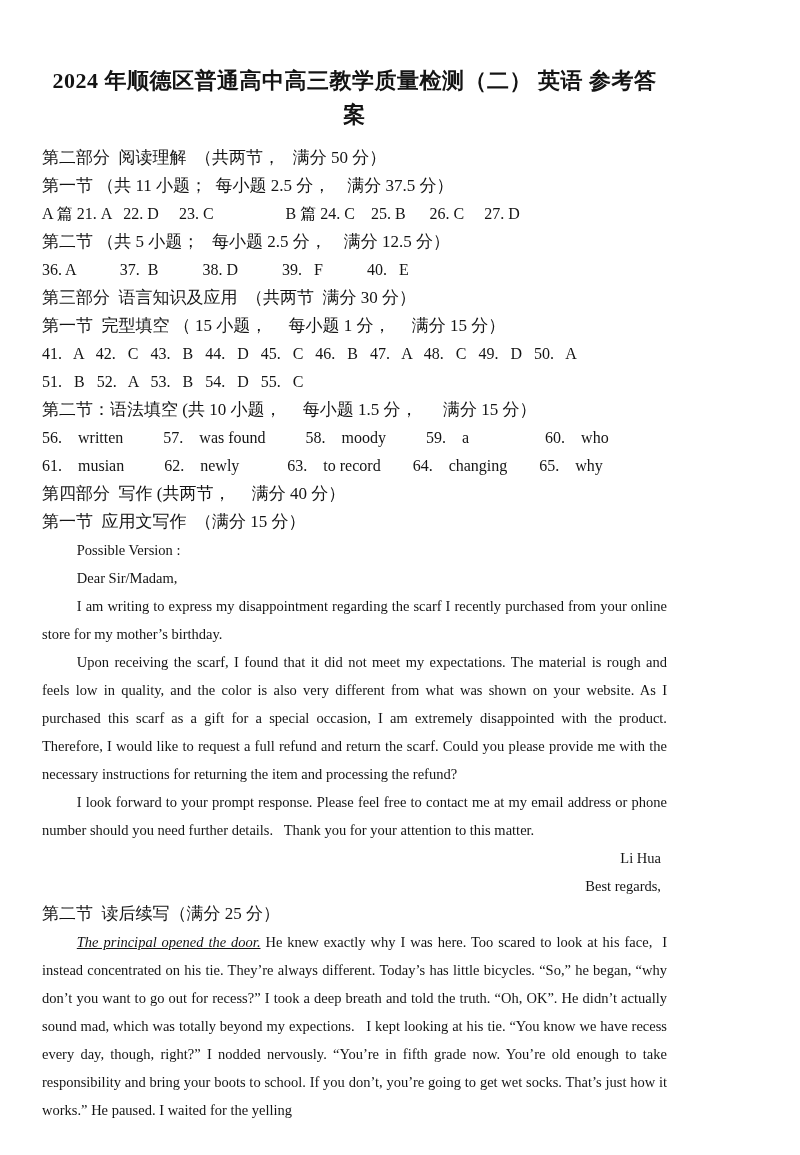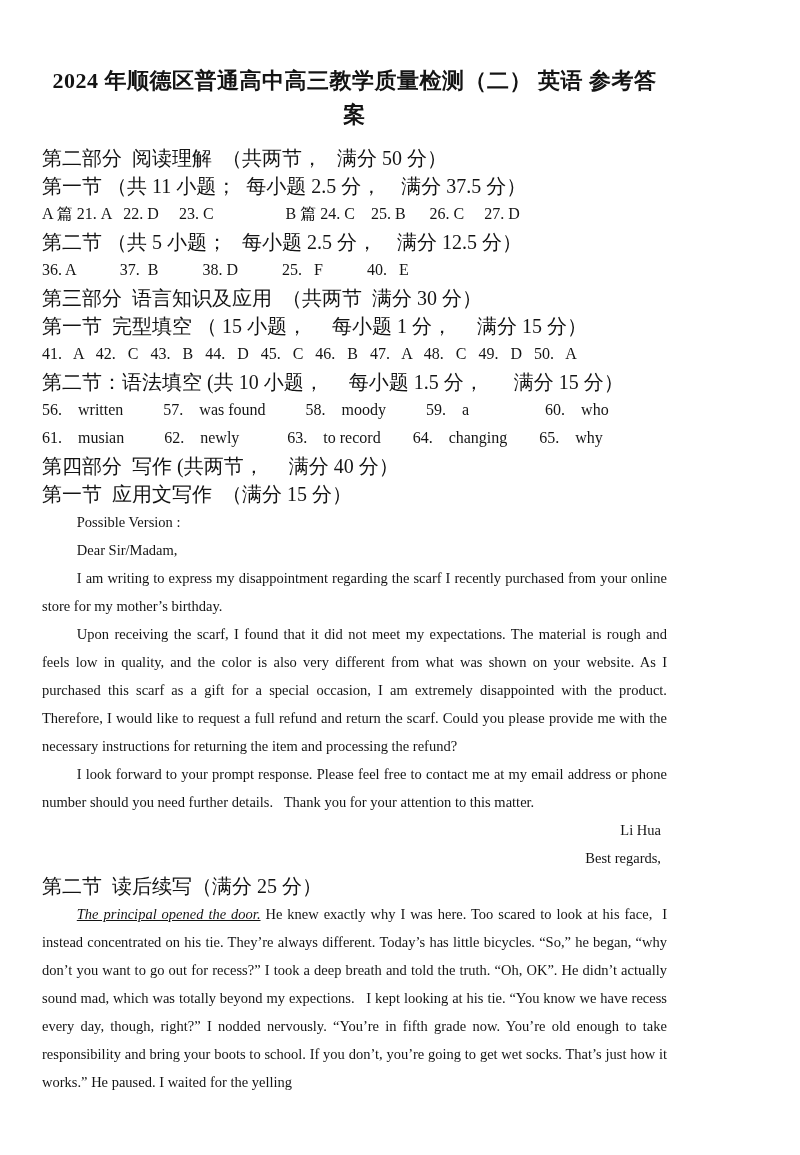--- a/index.html
+++ b/index.html
@@ -16,21 +16,21 @@
   }
   .title {
     margin: 0 0 12px 0;
     text-align: center;
     font-size: 22px;
     font-weight: 700;
     line-height: 34px;
     letter-spacing: 0.5px;
   }
   .line {
-    font-size: 20px;
+    font-size: 17px;
     line-height: 28px;
     white-space: pre-wrap;
   }
   .answers {
     font-size: 16px;
     line-height: 28px;
     white-space: pre-wrap;
   }
   .para {
     margin: 0;
@@ -59,24 +59,25 @@
 <body>
 
 <div class="page">
 
   <h1 class="title">2024 年顺德区普通高中高三教学质量检测（二） 英语 参考答案</h1>
 
   <div class="line">第二部分  阅读理解  （共两节，   满分 50 分）</div>
   <div class="line">第一节 （共 11 小题；  每小题 2.5 分，    满分 37.5 分）</div>
   <div class="answers">A 篇 21. A   22. D     23. C                  B 篇 24. C    25. B      26. C     27. D</div>
   <div class="line">第二节 （共 5 小题；   每小题 2.5 分，    满分 12.5 分）</div>
-  <div class="answers">36. A           37.  B           38. D           25.   F           40.   E</div>
+  <div class="answers">36. A           37.  B           38. D           39.   F           40.   E</div>
   <div class="line">第三部分  语言知识及应用  （共两节  满分 30 分）</div>
   <div class="line">第一节  完型填空 （ 15 小题，     每小题 1 分，     满分 15 分）</div>
   <div class="answers">41.   A   42.   C   43.   B   44.   D   45.   C   46.   B   47.   A   48.   C   49.   D   50.   A</div>
+  <div class="answers">51.   B   52.   A   53.   B   54.   D   55.   C</div>
   <div class="line">第二节：语法填空 (共 10 小题，     每小题 1.5 分，      满分 15 分）</div>
   <div class="answers">56.    written          57.    was found          58.    moody          59.    a                   60.    who</div>
   <div class="answers">61.    musian          62.    newly            63.    to record        64.    changing        65.    why</div>
   <div class="line">第四部分  写作 (共两节，     满分 40 分）</div>
   <div class="line">第一节  应用文写作  （满分 15 分）</div>
 
   <p class="single">Possible Version :</p>
   <p class="single">Dear Sir/Madam,</p>
   <p class="para">I am writing to express my disappointment regarding the scarf I recently purchased from your online store for my mother’s birthday.</p>
   <p class="para">Upon receiving the scarf, I found that it did not meet my expectations. The material is rough and feels low in quality, and the color is also very different from what was shown on your website. As I purchased this scarf as a gift for a special occasion, I am extremely disappointed with the product. Therefore, I would like to request a full refund and return the scarf. Could you please provide me with the necessary instructions for returning the item and processing the refund?</p>

